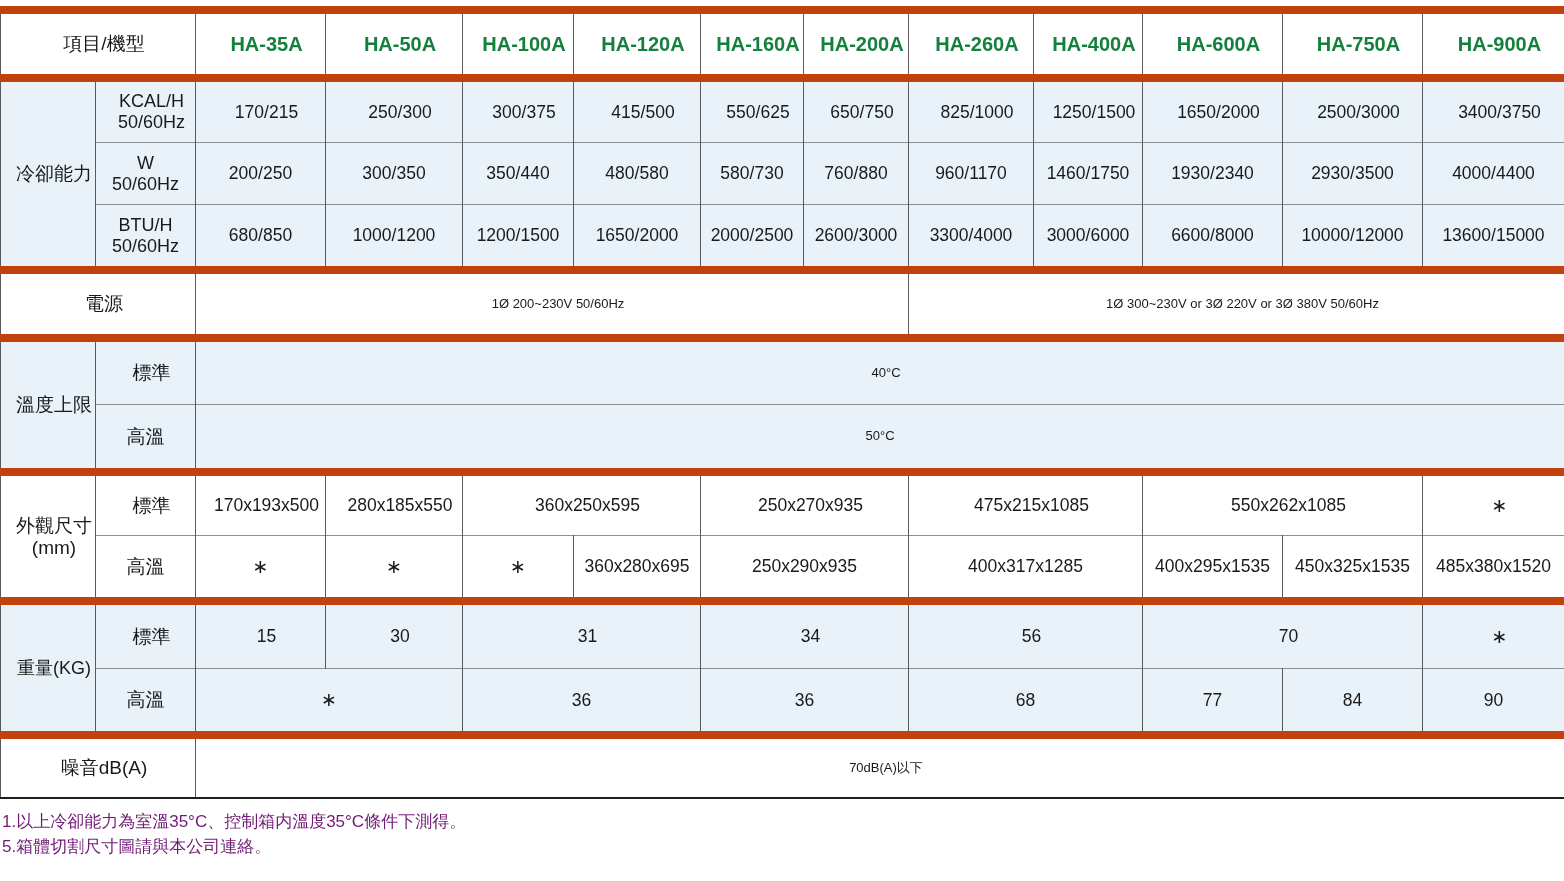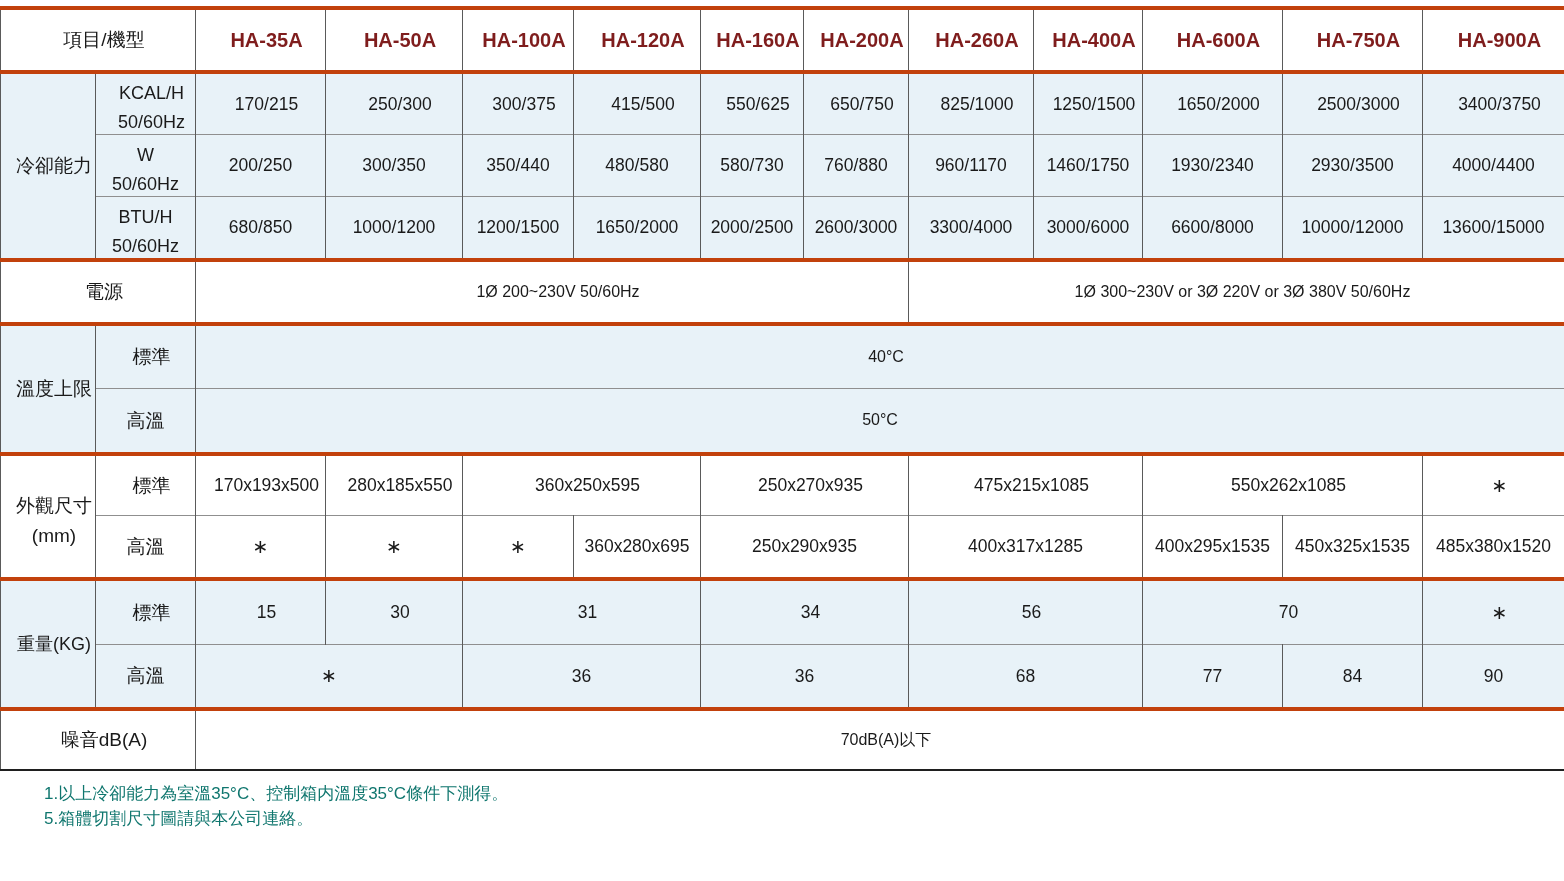--- a/index.html
+++ b/index.html
@@ -16,37 +16,37 @@
     border-bottom:2px solid #1f1f1f;
   }
   td{
     text-align:center;vertical-align:middle;
     border-left:1px solid #5a5a5a;border-right:1px solid #5a5a5a;
     border-top:1px solid #8f8f8f;
     padding:0;overflow:hidden;
     font-size:18px;
     line-height:1.15;
   }
-  tr.sec td{border-top:4px solid #c2410c;padding-left:12px;}
+  tr.sec td{border-top:8px solid #c2410c;padding-left:12px;}
   .bluebg{background:#e8f2f8;}
   .whitebg{background:#ffffff;}
-  td.model{color:#7f1d1d;font-weight:bold;font-size:20px;letter-spacing:0px;}
+  td.model{color:#15803d;font-weight:bold;font-size:20px;letter-spacing:0px;}
   td.corner{font-size:19px;}
   td.seclabel{font-size:19px;white-space:nowrap;text-align:center;}
   td.sublabel{font-size:19px;}
   td.unitlabel{font-size:18px;}
   td.val{font-size:17.5px;white-space:nowrap;}
-  td.bigval{font-size:16px;}
+  td.bigval{font-size:13px;}
   td.star{font-size:19px;}
   tr.r60 td{height:60px;} tr.r61 td{height:61px;} tr.r62 td{height:62px;}
   tr.r63 td{height:63px;} tr.r59 td{height:59px;} tr.r58 td{height:58px;}
-  .two-line span{display:block;margin-top:8px;}
+  .two-line span{display:block;}
   .notes{margin:10px 0 0 2px;}
   .note-line{
-    font-size:17px;color:#0f766e;line-height:25px;white-space:nowrap;margin-left:42px;
+    font-size:17px;color:#701a75;line-height:25px;white-space:nowrap;
   }
 </style>
 </head>
 <body>
 
 <div class="spec-wrap">
 <table class="spec">
   <colgroup>
     <col style="width:95px">
         <col style="width:100px">

